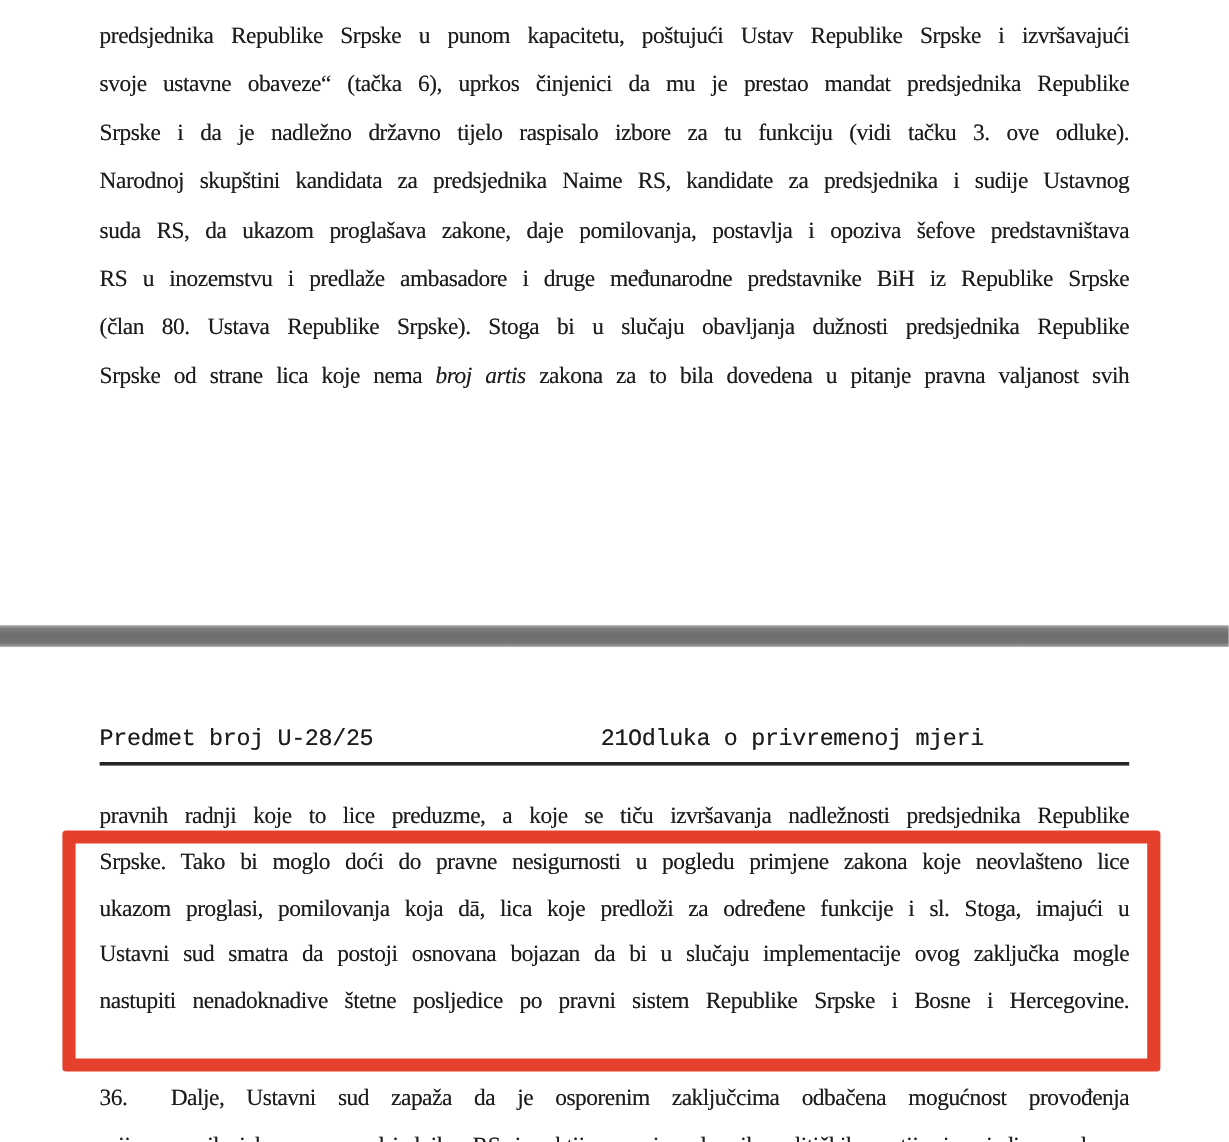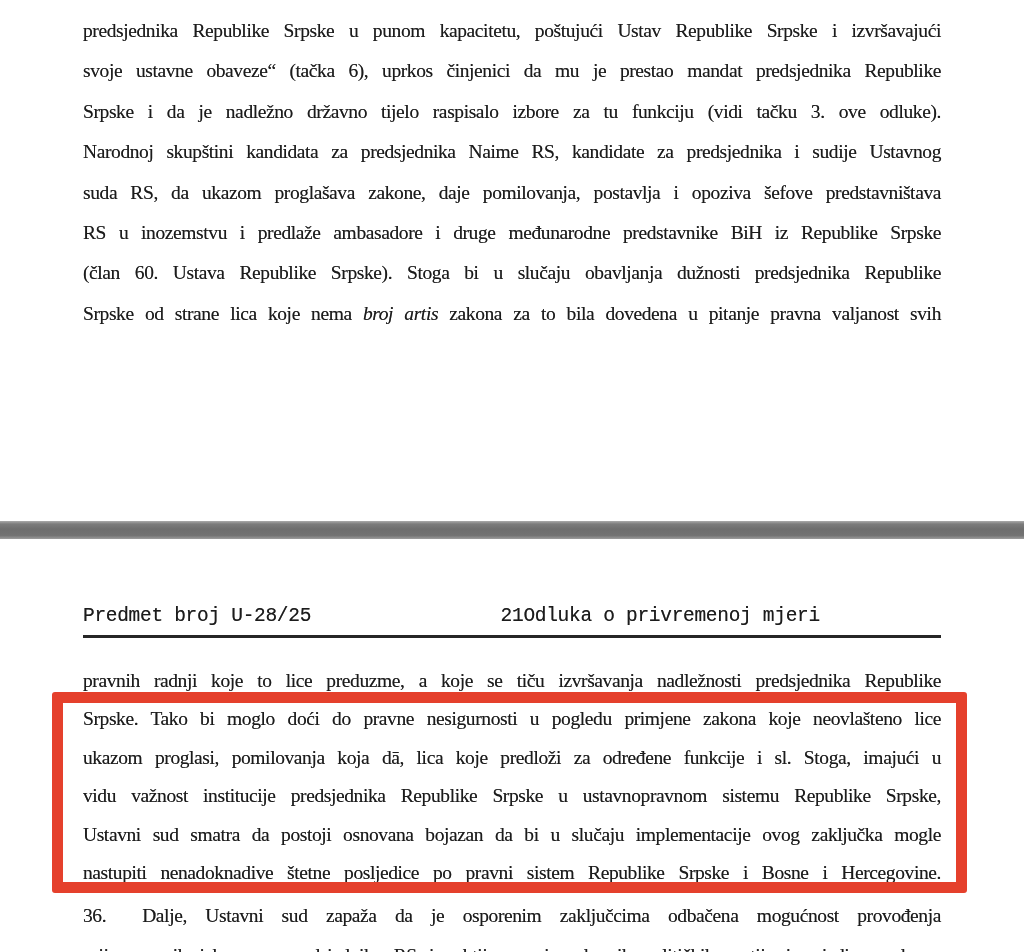--- a/index.html
+++ b/index.html
@@ -80,39 +80,38 @@
 
 <div>
 
   <div id="para35" class="textblock">
       <div class="line"><span>predsjednika Republike Srpske u punom kapacitetu, poštujući Ustav Republike Srpske i izvršavajući</span></div>
       <div class="line"><span>svoje ustavne obaveze“ (tačka 6), uprkos činjenici da mu je prestao mandat predsjednika Republike</span></div>
       <div class="line"><span>Srpske i da je nadležno državno tijelo raspisalo izbore za tu funkciju (vidi tačku 3. ove odluke).</span></div>
       <div class="line"><span>Narodnoj skupštini kandidata za predsjednika Naime RS, kandidate za predsjednika i sudije Ustavnog</span></div>
       <div class="line"><span>suda RS, da ukazom proglašava zakone, daje pomilovanja, postavlja i opoziva šefove predstavništava</span></div>
       <div class="line"><span>RS u inozemstvu i predlaže ambasadore i druge međunarodne predstavnike BiH iz Republike Srpske</span></div>
-      <div class="line"><span>(član 60. Ustava Republike Srpske). Stoga bi u slučaju obavljanja dužnosti predsjednika Republike</span></div>
+      <div class="line"><span>(član 80. Ustava Republike Srpske). Stoga bi u slučaju obavljanja dužnosti predsjednika Republike</span></div>
       <div class="line"><span>Srpske od strane lica koje nema </span><i>broj artis</i><span> zakona za to bila dovedena u pitanje pravna valjanost svih</span></div>
     </div>
 
   <div id="graybar"></div>
 
   <div id="runheader">
     <span class="hleft">Predmet broj U-28/25</span>
     <span class="hcenter">21</span>
     <span class="hright">Odluka o privremenoj mjeri</span>
   </div>
 
   <div id="headerrule"></div>
 
   <div id="para21" class="textblock">
       <div class="line"><span>pravnih radnji koje to lice preduzme, a koje se tiču izvršavanja nadležnosti predsjednika Republike</span></div>
       <div class="line"><span>Srpske. Tako bi moglo doći do pravne nesigurnosti u pogledu primjene zakona koje neovlašteno lice</span></div>
       <div class="line"><span>ukazom proglasi, pomilovanja koja dā, lica koje predloži za određene funkcije i sl. Stoga, imajući u</span></div>
-      <div class="line"><span>vidu važnost institucije predsjednika Republike Srpske u ustavnopravnom sistemu Republike Srpske,</span></div>
       <div class="line"><span>Ustavni sud smatra da postoji osnovana bojazan da bi u slučaju implementacije ovog zaključka mogle</span></div>
       <div class="line"><span>nastupiti nenadoknadive štetne posljedice po pravni sistem Republike Srpske i Bosne i Hercegovine.</span></div>
     </div>
 
   <div id="para36" class="textblock">
       <div class="line"><span class="pnum">36.</span><span class="tab"></span><span>Dalje, Ustavni sud zapaža da je osporenim zaključcima odbačena mogućnost provođenja</span></div>
       <div class="line"><span>prijevremenih izbora za predsjednika RS i zahtijevano je od svih političkih partija i pojedinaca da se</span></div>
     </div>
 
   <div id="redbox" style="border-color: rgb(229, 64, 44);"></div>

